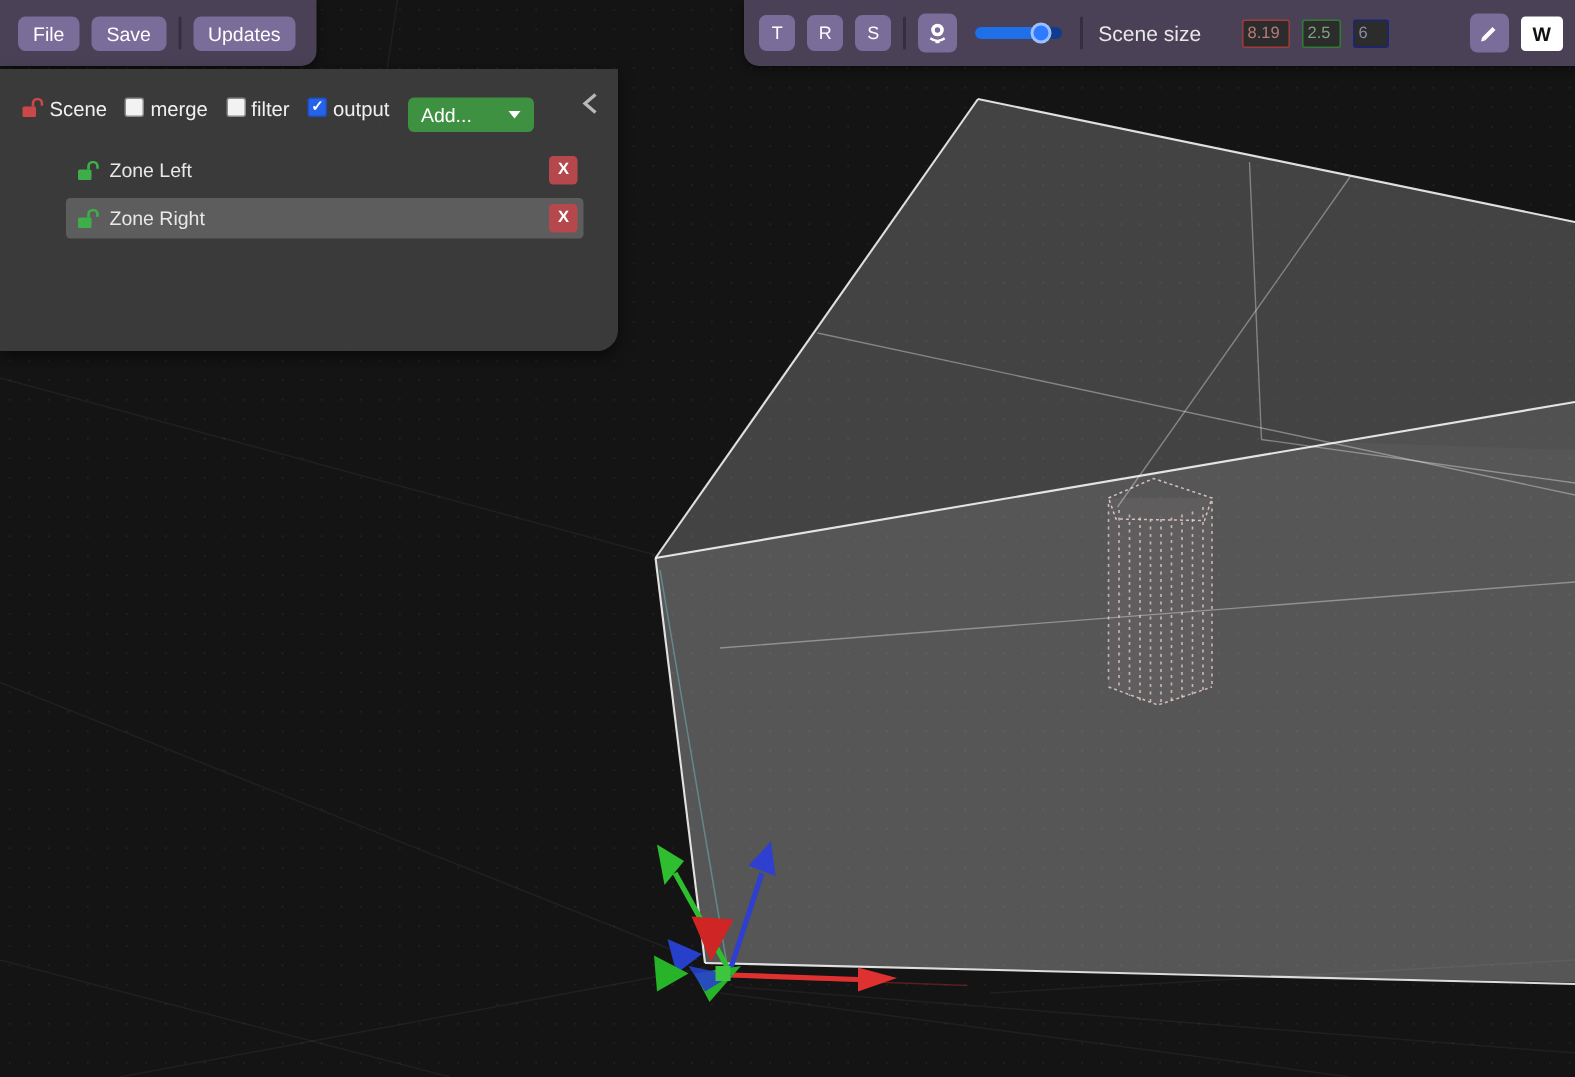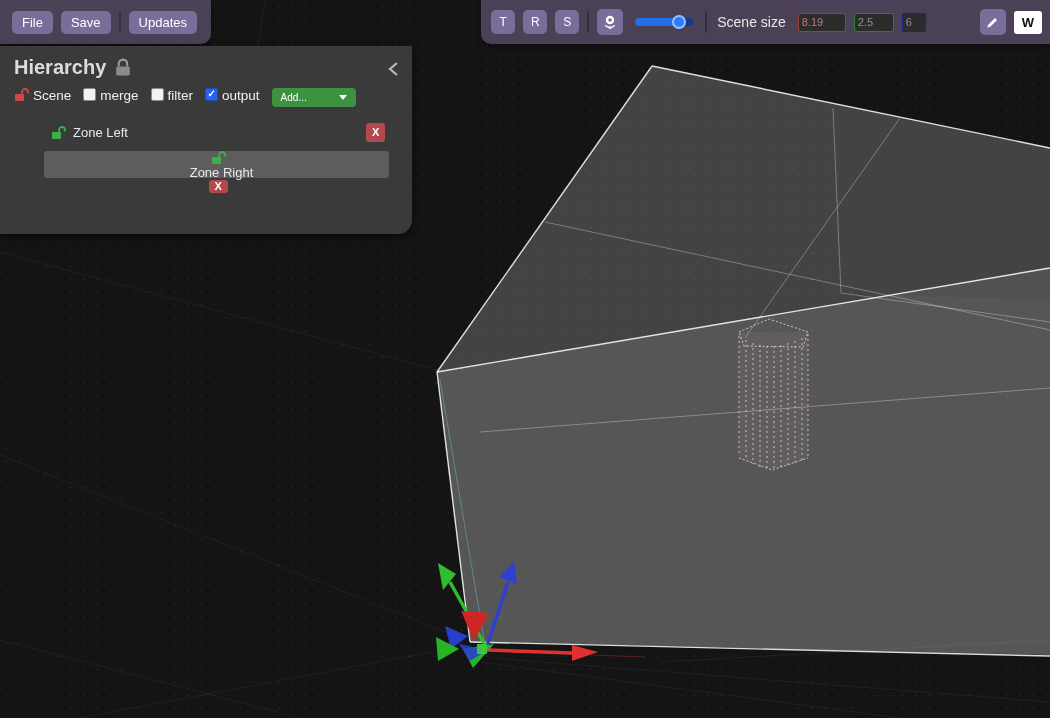--- a/index.html
+++ b/index.html
@@ -19,45 +19,45 @@
   .topbar { position:absolute; top:0; height:44px; background:#4a4157; display:flex; align-items:center; gap:8px; box-shadow:0 2px 6px rgba(0,0,0,0.45); }
   .topbar-left  { left:0;  padding:0 14px 0 12px; border-radius:0 0 10px 0; }
   .topbar-right { right:0; padding:0 8px 0 10px;  border-radius:0 0 0 10px; }
   .tb-btn { background:#7b6d99; color:#fff; border:none; border-radius:5px; font-size:13px; padding:5px 10px; cursor:pointer; line-height:1; }
   .tb-btn.square { width:24px; height:24px; padding:0; font-size:12px; }
   .sep { width:2px; height:22px; background:rgba(0,0,0,0.28); border-radius:1px; }
   .icon-btn { width:26px; height:26px; background:#7b6d99; border:none; border-radius:5px; display:flex; align-items:center; justify-content:center; cursor:pointer; }
   .slider { position:relative; width:58px; height:8px; background:#0f3c8f; border-radius:4px; margin:0 4px; cursor:pointer; }
   .slider .fill { position:absolute; left:0; top:0; bottom:0; width:72%; background:#1e6fe8; border-radius:4px; }
   .slider .knob { position:absolute; top:-3px; left:63%; width:14px; height:14px; background:#2f7bff; border:2px solid #9cc0ff; border-radius:50%; }
-  .scene-size-label { color:#e8e8e8; font-size:14px; margin:0 4px 0 2px; white-space:nowrap; }
+  .scene-size-label { color:#e8e8e8; font-size:14px; margin:0 19px 0 2px; white-space:nowrap; }
   .num { height:19px; background:#2c2c2c; border:1px solid #555; font-size:11px; padding:0 3px; border-radius:2px; }
-  .num.x { width:48px; border-color:#a03c3c; color:#b87c7c; }
-  .num.y { width:40px; border-color:#2e7d32; color:#7f9f7f; }
+  .num.x { width:32px; border-color:#a03c3c; color:#b87c7c; }
+  .num.y { width:26px; border-color:#2e7d32; color:#7f9f7f; }
   .num.z { width:24px; border-color:#1a237e; color:#8a8aa8; }
   .gap { width:38px; }
   .world-btn { background:#ffffff; color:#111; border:none; border-radius:3px; font-size:13px; font-weight:bold; padding:4px 8px; cursor:pointer; }
 
   
   .panel { position:absolute; left:0; top:46px; width:412px; height:188px; background:rgba(60,60,60,0.96); border-radius:0 0 14px 0; box-shadow:0 4px 10px rgba(0,0,0,0.5); padding:10px 14px; }
   .panel-header { display:flex; align-items:center; }
   .panel-title { color:#dcdcdc; font-size:20px; font-weight:bold; }
   .panel-title-lock { margin-left:8px; display:flex; }
   .collapse-btn { position:absolute; right:8px; top:12px; background:none; border:none; cursor:pointer; padding:2px; }
   .world-label { color:#c8c8c8; font-size:13px; margin:6px 0 0 4px; }
   .controls-row { display:flex; margin-top:9px; color:#f0f0f0; font-size:13.5px; }
   .controls-row .lbl { margin:0 4px 0 4px; }
   .checkbox { width:13px; height:13px; border:1px solid #8a8a8a; background:#f2f2f2; border-radius:2px; display:inline-block; margin-left:8px; cursor:pointer; position:relative; flex:none; }
   .checkbox.checked { background:#2563eb; border-color:#1d4fc0; }
   .checkbox.checked::after { content:"✓"; position:absolute; left:1.5px; top:-1.5px; color:#fff; font-size:10px; font-weight:bold; }
-  .add-select { background:#3f9142; color:#fff; font-size:10px; padding:4px 9px; border-radius:4px; display:flex; align-items:center; margin-left:8px; cursor:pointer; min-width:84px; justify-content:space-between; }
+  .add-select { background:#3f9142; color:#fff; font-size:13px; padding:4px 9px; border-radius:4px; display:flex; align-items:center; margin-left:8px; cursor:pointer; min-width:84px; justify-content:space-between; }
   .caret { width:0; height:0; border-left:4px solid transparent; border-right:4px solid transparent; border-top:5px solid #fff; margin-left:12px; }
   .zone-list { margin-top:12px; }
   .zone-row { margin-left:30px; margin-top:5px; height:27px; width:345px; display:flex; align-items:center; padding:0 4px 0 7px; border-radius:3px; }
-  .zone-row.selected { background:#5d5d5d;flex-direction:column; }
+  .zone-row.selected { background:#5d5d5d; }
   .zone-label { color:#e8e8e8; font-size:13px; margin-left:7px; }
   .spacer { flex:1; }
   .x-btn { width:19px; height:19px; background:#b5484d; color:#fff; border:none; border-radius:3px; font-size:11px; font-weight:bold; cursor:pointer; line-height:1; }
 </style>
 </head>
 <body>
 
 <div id="stage">
 
   <div class="viewport">
@@ -193,29 +193,20 @@
 
   <div class="panel">
     <button class="collapse-btn">
       <span style="display:flex;">
         <svg width="16" height="18" viewBox="0 0 16 18">
           <polyline points="11,3 4,9 11,15" fill="none" stroke="#b9b9b9" stroke-width="2.2"></polyline>
         </svg>
       </span>
     </button>
 
-    <div class="panel-header">
-      <span class="panel-title">Hierarchy</span>
-      <span class="panel-title-lock">
-        <svg width="18" height="19" viewBox="0 0 17 18">
-          <path d="M4.5 8 V5.5 a4 4 0 0 1 8 0 V8" fill="none" stroke="#9a9a9a" stroke-width="2"></path>
-          <rect x="2" y="8" width="13" height="8.5" rx="1.5" fill="#8a8a8a"></rect>
-        </svg>
-      </span>
-    </div>
 
 
     <div class="controls-row">
       <span style="display:flex;">
         <svg width="15" height="14" viewBox="0 0 15 14">
           <path d="M8 6 V4 a3 3 0 0 1 6 0 V5.5" fill="none" stroke="#cc4747" stroke-width="1.8"></path>
           <rect x="1" y="6" width="9" height="7" rx="1" fill="#cc4747"></rect>
         </svg>
       </span>
       <span class="lbl">Scene</span>

